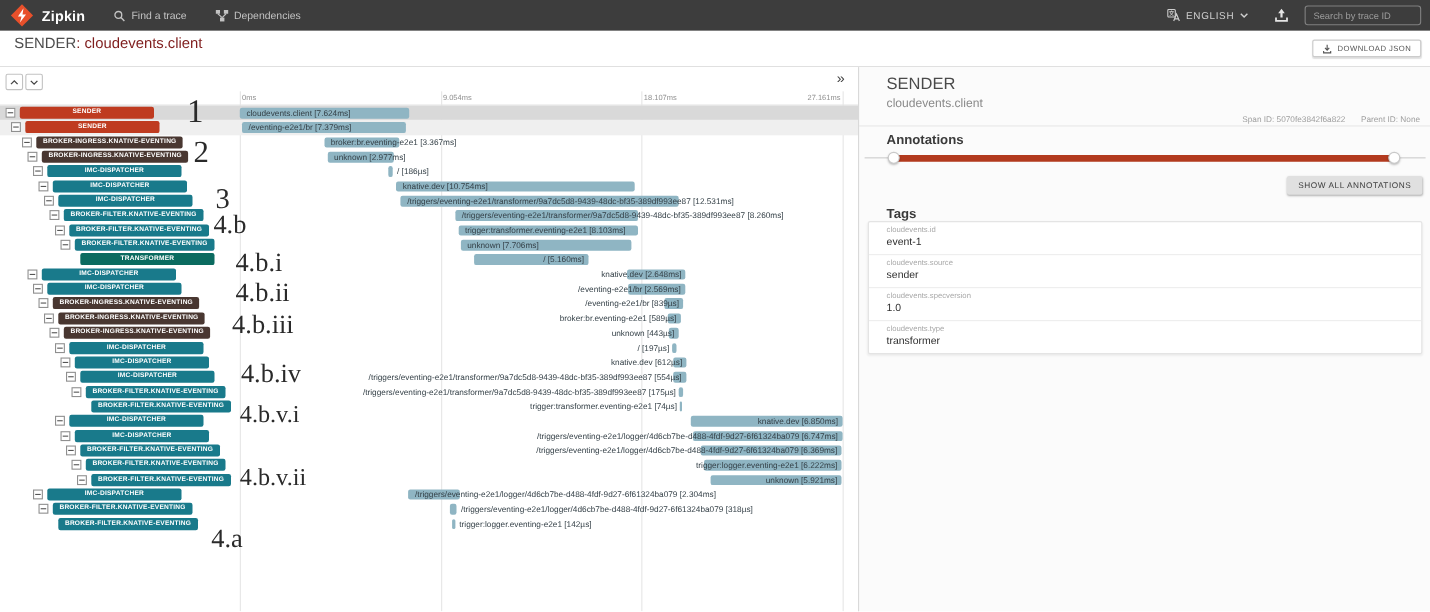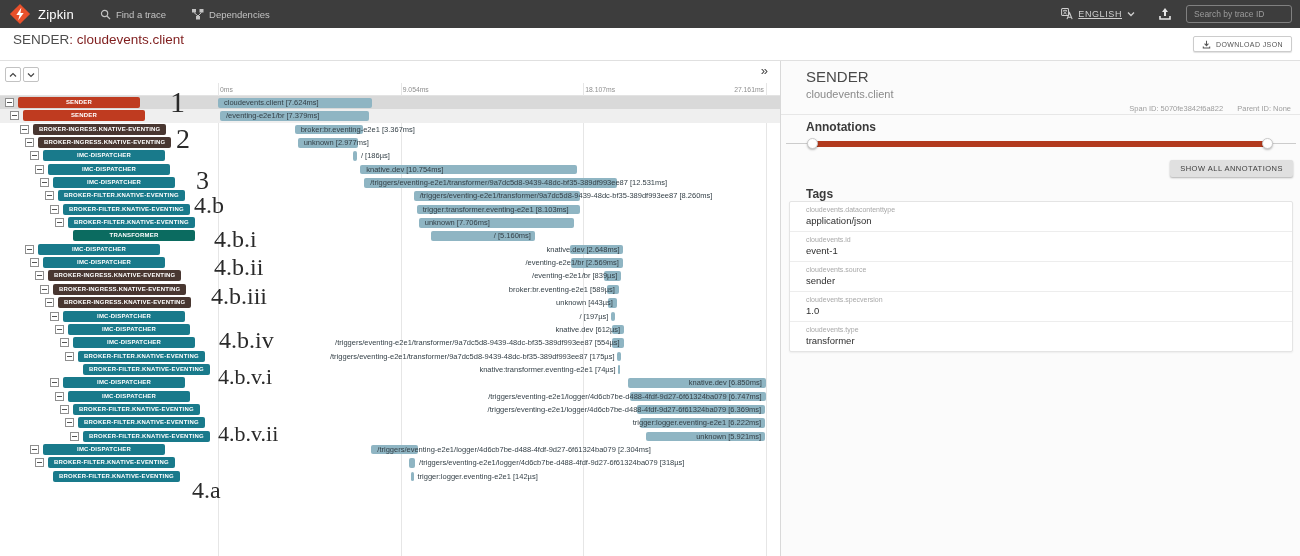--- a/index.html
+++ b/index.html
@@ -3,25 +3,25 @@
 <meta charset="utf-8">
 <style>
   * { margin:0; padding:0; box-sizing:border-box; }
   html,body { width:1300px; height:556px; overflow:hidden; background:#fff;
     font-family:"Liberation Sans", sans-serif; }
 
   
   .nav { height:28px; background:#3d3d3d; display:flex; align-items:center; position:relative; }
   .nav-left { display:flex; align-items:center; }
   .logo { width:22px; height:22px; margin-left:9px; }
-  .brand { color:#fff; font-weight:normal; font-size:13px; margin-left:7px; letter-spacing:.2px; }
+  .brand { color:#fff; font-weight:bold; font-size:13px; margin-left:7px; letter-spacing:.2px; }
   .nav-item { display:flex; align-items:center; color:#c3c3c3; font-size:9.5px; margin-left:26px; cursor:pointer; }
   .nav-item svg { margin-right:5px; }
   .nav-right { position:absolute; right:8px; top:0; height:28px; display:flex; align-items:center; }
-  .lang { display:flex; align-items:center; color:#cfcfcf; font-size:9px; letter-spacing:.6px; margin-right:18px; cursor:pointer;text-decoration:underline; }
+  .lang { display:flex; align-items:center; color:#cfcfcf; font-size:9px; letter-spacing:.6px; margin-right:18px; cursor:pointer; }
   .lang svg { margin:0 5px; }
   .upload-btn { margin-right:14px; cursor:pointer; display:flex; align-items:center; }
   .trace-search { width:106px; height:18px; background:transparent; border:1px solid #808080; border-radius:3px;
     color:#bbb; font-size:8.5px; padding:0 7px; outline:none; }
   .trace-search::placeholder { color:#9c9c9c; }
 
   
   .trace-header { height:33px; background:#fff; border-bottom:1px solid #e0e0e0; position:relative; padding:4px 0 0 13px; }
   .t-title { font-size:13.5px; }
   .t-title .svc { color:#4d4d4d; }
@@ -329,21 +329,21 @@
           <div class="expander" style="left: 65px;">
             <i></i>
           </div>
           <div class="badge" style="left: 78px; background: rgb(25, 122, 139);">BROKER-FILTER.KNATIVE-EVENTING</div>
           <div class="bar" style="left: 617.465px; width: 3.53062px;"></div>
           <div class="bar-label" style="right: 165.535px;">/triggers/eventing-e2e1/transformer/9a7dc5d8-9439-48dc-bf35-389df993ee87 [175µs]</div>
         </div>
         <div class="row" style="height: 13.35px;">
           <div class="badge" style="left: 83px; background: rgb(25, 122, 139);">BROKER-FILTER.KNATIVE-EVENTING</div>
           <div class="bar" style="left: 618.474px; width: 2px;"></div>
-          <div class="bar-label" style="right: 164.526px;">knative:transformer.eventing-e2e1 [74µs]</div>
+          <div class="bar-label" style="right: 164.526px;">trigger:transformer.eventing-e2e1 [74µs]</div>
         </div>
         <div class="row" style="height: 13.35px;">
           <div class="expander" style="left: 50px;">
             <i></i>
           </div>
           <div class="badge" style="left: 63px; background: rgb(25, 122, 139);">IMC-DISPATCHER</div>
           <div class="bar" style="left: 627.553px; width: 138.199px;"></div>
           <div class="bar-label" style="right: 18.2487px;">knative.dev [6.850ms]</div>
         </div>
         <div class="row" style="height: 13.35px;">
@@ -427,24 +427,20 @@
     <div class="slider">
       <div class="track"></div>
       <div class="range" id="slider-range" style="left: 26px; width: 456px; background: rgb(178, 58, 30);"></div>
       <div class="handle" id="slider-handle-left" style="left: 21px;"></div>
       <div class="handle" id="slider-handle-right" style="left: 476px;"></div>
     </div>
     <button class="show-all-btn">SHOW ALL ANNOTATIONS</button>
     <div class="d-tags-title">Tags</div>
     <div class="tags-card" id="tags-card">
         <div class="tag-row">
-          <div class="tag-key">cloudevents.datacontenttype</div>
-          <div class="tag-value">application/json</div>
-        </div>
-        <div class="tag-row">
           <div class="tag-key">cloudevents.id</div>
           <div class="tag-value">event-1</div>
         </div>
         <div class="tag-row">
           <div class="tag-key">cloudevents.source</div>
           <div class="tag-value">sender</div>
         </div>
         <div class="tag-row">
           <div class="tag-key">cloudevents.specversion</div>
           <div class="tag-value">1.0</div>

